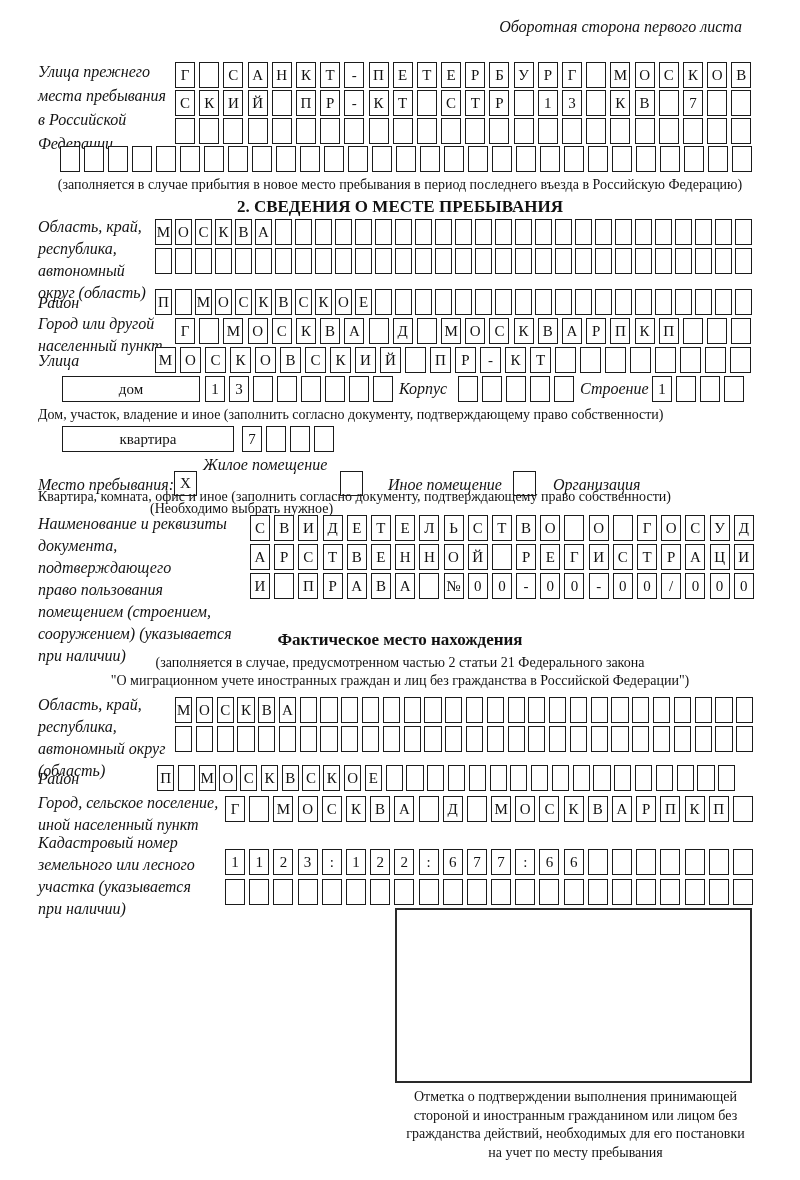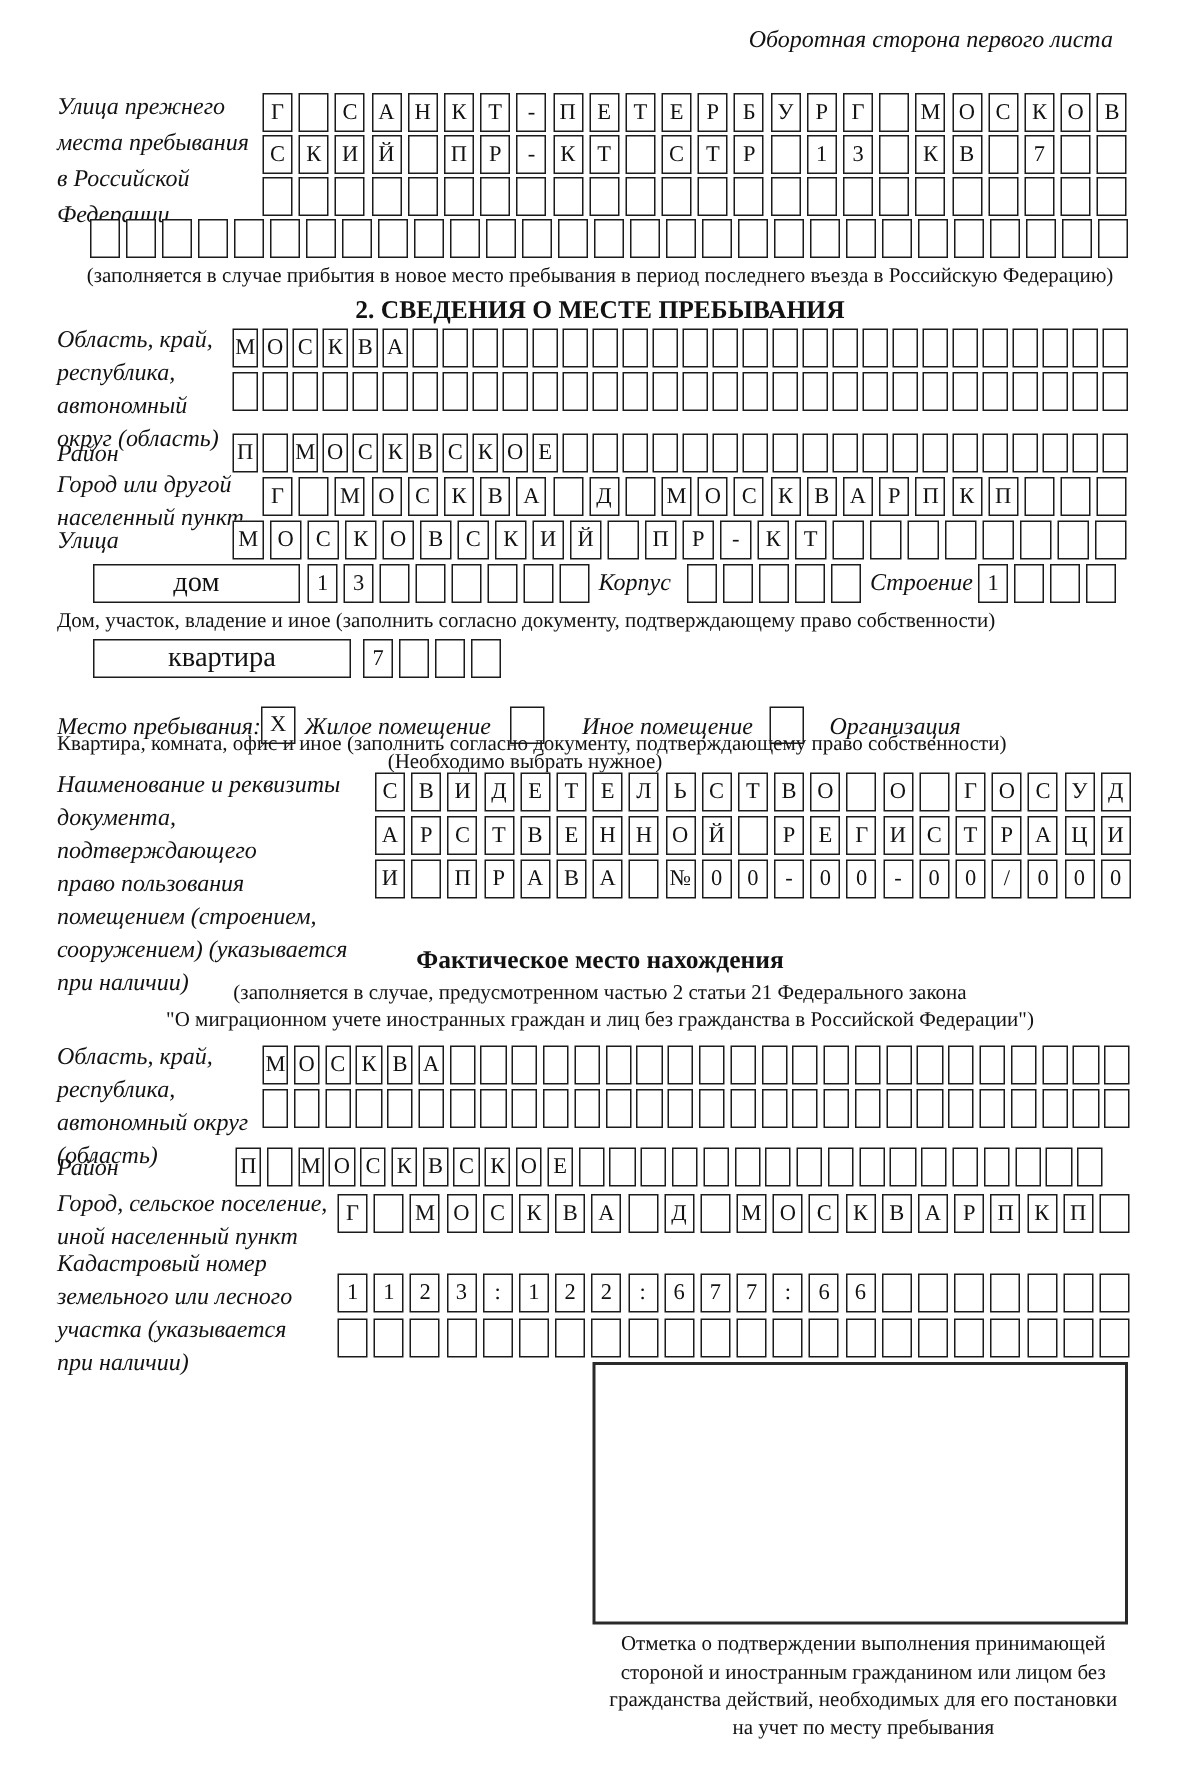--- a/index.html
+++ b/index.html
@@ -20,21 +20,21 @@
     display:flex;align-items:center;justify-content:center;
     font-size:15px;height:26px;flex:none;
   }
   .p242 .cell{width:20px;margin-right:4.2px;}
   .p24  .cell{width:20px;margin-right:4px;}
   .p20  .cell{width:17px;margin-right:3px;}
   .p208 .cell{width:17.2px;margin-right:3.6px;}
   .p25  .cell{width:21px;margin-right:4px;}
   .wide-box{
     box-sizing:border-box;border:1.6px solid #1b1b1b;height:26px;
-    display:flex;align-items:center;justify-content:center;font-size:19px;
+    display:flex;align-items:center;justify-content:center;font-size:15px;
   }
   .check-cell{
     box-sizing:border-box;border:1.7px solid #1b1b1b;width:23px;height:25px;
     display:flex;align-items:center;justify-content:center;font-size:15px;
   }
   .stamp{box-sizing:border-box;border:2px solid #2a2a2a;background:#fff;}
 </style>
 </head>
 <body>
 
@@ -349,26 +349,26 @@
 <div class="abs cells p24" style="left:242px;top:426px;">
     <span class="cell">7</span>
     <span class="cell"></span>
     <span class="cell"></span>
     <span class="cell"></span>
   </div>
 <div class="abs cap" style="left:38px;top:456px;margin-top:32px;">Квартира, комната, офис и иное (заполнить согласно документу, подтверждающему право собственности)</div>
 
 <div class="abs lbl" style="left:38px;top:474px;">Место пребывания:</div>
 <div class="abs check-cell" style="left:174px;top:471px;">X</div>
-<div class="abs lbl" style="left:203px;top:474px;">Жилое помещение</div>
+<div class="abs lbl" style="left:203px;top:454px;">Жилое помещение</div>
 <div class="abs check-cell" style="left:340px;top:471px;"></div>
 <div class="abs lbl" style="left:388px;top:474px;">Иное помещение</div>
 <div class="abs check-cell" style="left:513px;top:471px;"></div>
 <div class="abs lbl" style="left:553px;top:474px;">Организация</div>
-<div class="abs cap" style="left:150px;top:500px;width:400px;text-align:center;">(Необходимо выбрать нужное)</div>
+<div class="abs cap" style="left:150px;top:500px;width:400px;">(Необходимо выбрать нужное)</div>
 
 <div class="abs lbl" style="left:38px;top:513px;width:210px;">Наименование и реквизиты
 документа, подтверждающего
 право пользования
 помещением (строением,
 сооружением) (указывается
 при наличии)</div>
 <div class="abs cells p242" style="left:250px;top:515px;">
     <span class="cell">С</span>
     <span class="cell">В</span>

